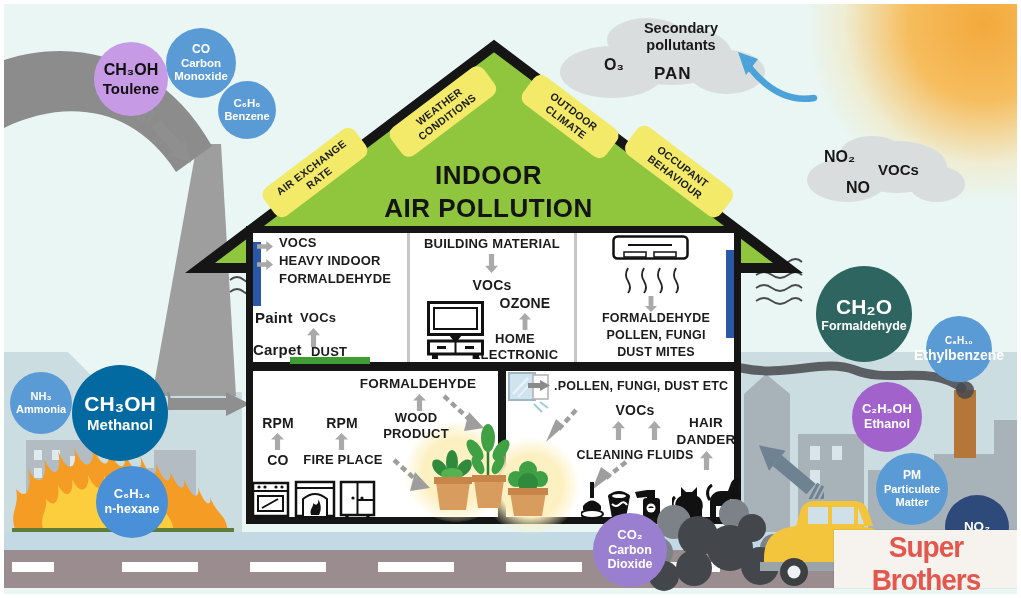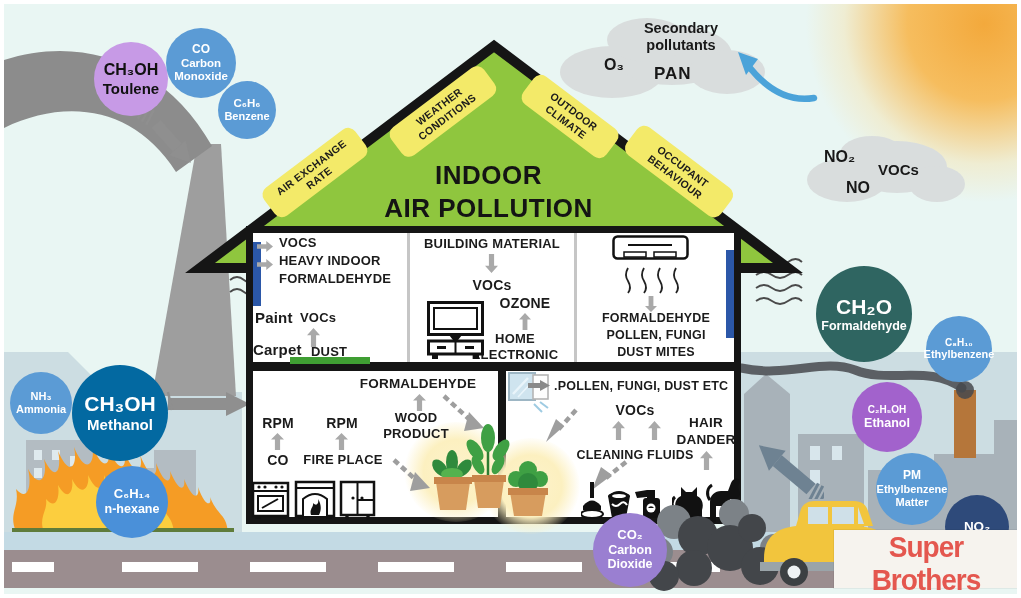--- a/index.html
+++ b/index.html
@@ -20,22 +20,22 @@
            justify-content:center;text-align:center;font-weight:bold;line-height:1.15;}
   .pcircle .formula{font-size:14px;}
   .pcircle .cname{font-size:11px;}
   .c0 .formula{font-size:16px;color:#111;} .c0 .cname{font-size:15px;color:#111;}
   .c1 .formula{font-size:12px;} .c1 .cname{font-size:11.5px;}
   .c2 .formula{font-size:11.5px;} .c2 .cname{font-size:11px;}
   .c3 .formula{font-size:11px;} .c3 .cname{font-size:11px;}
   .c4 .formula{font-size:21px;} .c4 .cname{font-size:15px;}
   .c5 .formula{font-size:13px;} .c5 .cname{font-size:12.5px;}
   .c6 .formula{font-size:21px;} .c6 .cname{font-size:12.5px;}
-  .c7 .formula{font-size:10px;} .c7 .cname{font-size:11px;}
-  .c8 .formula{font-size:10px;} .c8 .cname{font-size:12.5px;text-align:center;}
+  .c7 .formula{font-size:10px;} .c7 .cname{font-size:14px;}
+  .c8 .formula{font-size:13px;} .c8 .cname{font-size:12.5px;text-align:center;}
   .c9 .formula{font-size:12px;} .c9 .cname{font-size:11px;}
   .c10 .formula{font-size:13.5px;}
   .c11 .formula{font-size:13px;} .c11 .cname{font-size:12.5px;}
   
   .rooflabel{position:absolute;background:#f3ea69;border-radius:9px;padding:5px 7px;
              font-weight:bold;font-size:10.5px;line-height:1.2;text-align:center;color:#1b1b1b;
              letter-spacing:.3px;}
   
   #title{position:absolute;left:362px;top:155px;width:245px;text-align:center;color:#141414;
          font-weight:bold;font-size:26px;line-height:1.25;letter-spacing:.5px;}
@@ -460,21 +460,21 @@
   <div class="pcircle c7" style="left: 922px; top: 312px; width: 66px; height: 66px; background: rgb(91, 155, 213); color: rgb(255, 255, 255);">
     <div class="formula">C₈H₁₀</div>
     <div class="cname">Ethylbenzene</div>
   </div>
   <div class="pcircle c8" style="left: 848px; top: 378px; width: 70px; height: 70px; background: rgb(162, 98, 204); color: rgb(255, 255, 255);">
     <div class="formula">C₂H₅OH</div>
     <div class="cname">Ethanol</div>
   </div>
   <div class="pcircle c9" style="left: 872px; top: 449px; width: 72px; height: 72px; background: rgb(91, 155, 213); color: rgb(255, 255, 255);">
     <div class="formula">PM</div>
-    <div class="cname">Ethylbenzene Matter</div>
+    <div class="cname">Particulate Matter</div>
   </div>
   <div class="pcircle c10" style="left: 941px; top: 491px; width: 64px; height: 64px; background: rgb(46, 74, 122); color: rgb(255, 255, 255);">
     <div class="formula">NO₂</div>
   </div>
   <div class="pcircle c11" style="left: 589px; top: 509px; width: 74px; height: 74px; background: rgb(154, 127, 209); color: rgb(255, 255, 255);">
     <div class="formula">CO₂</div>
     <div class="cname">Carbon Dioxide</div>
   </div>
 
   <div id="logo">

